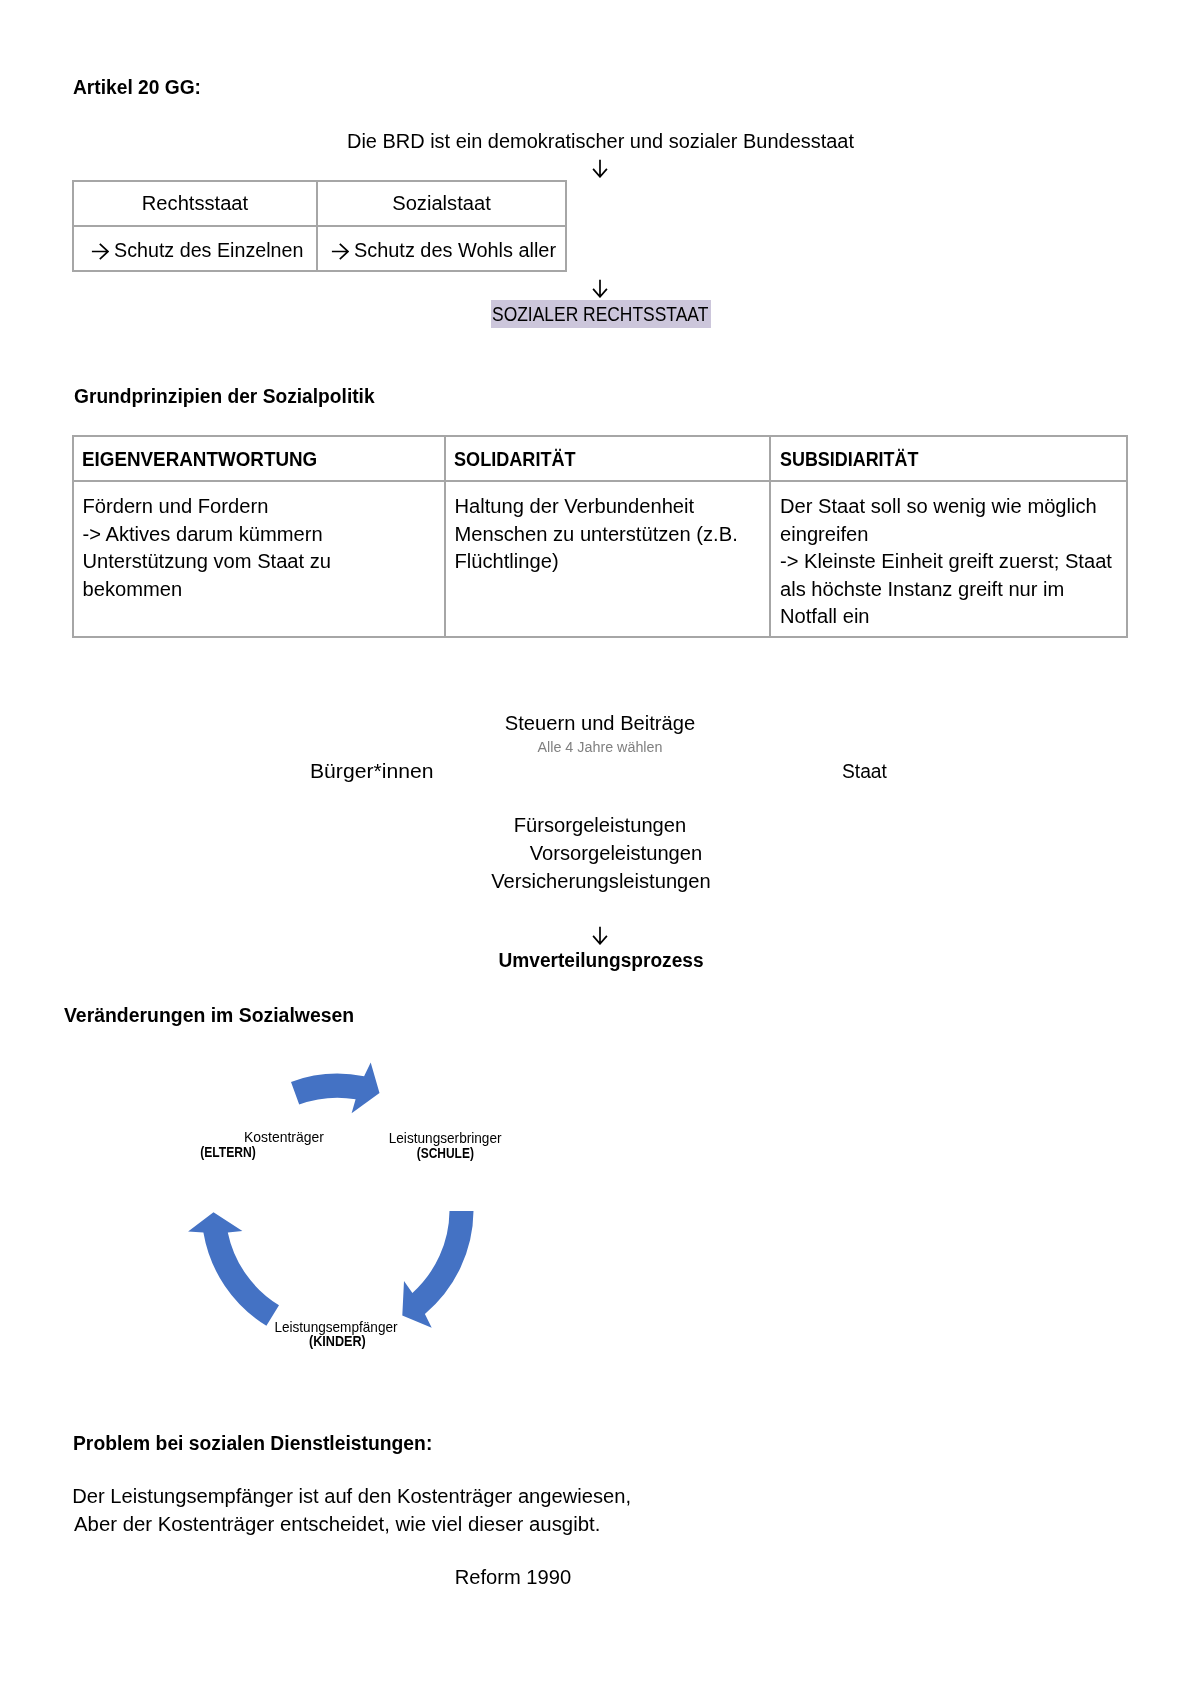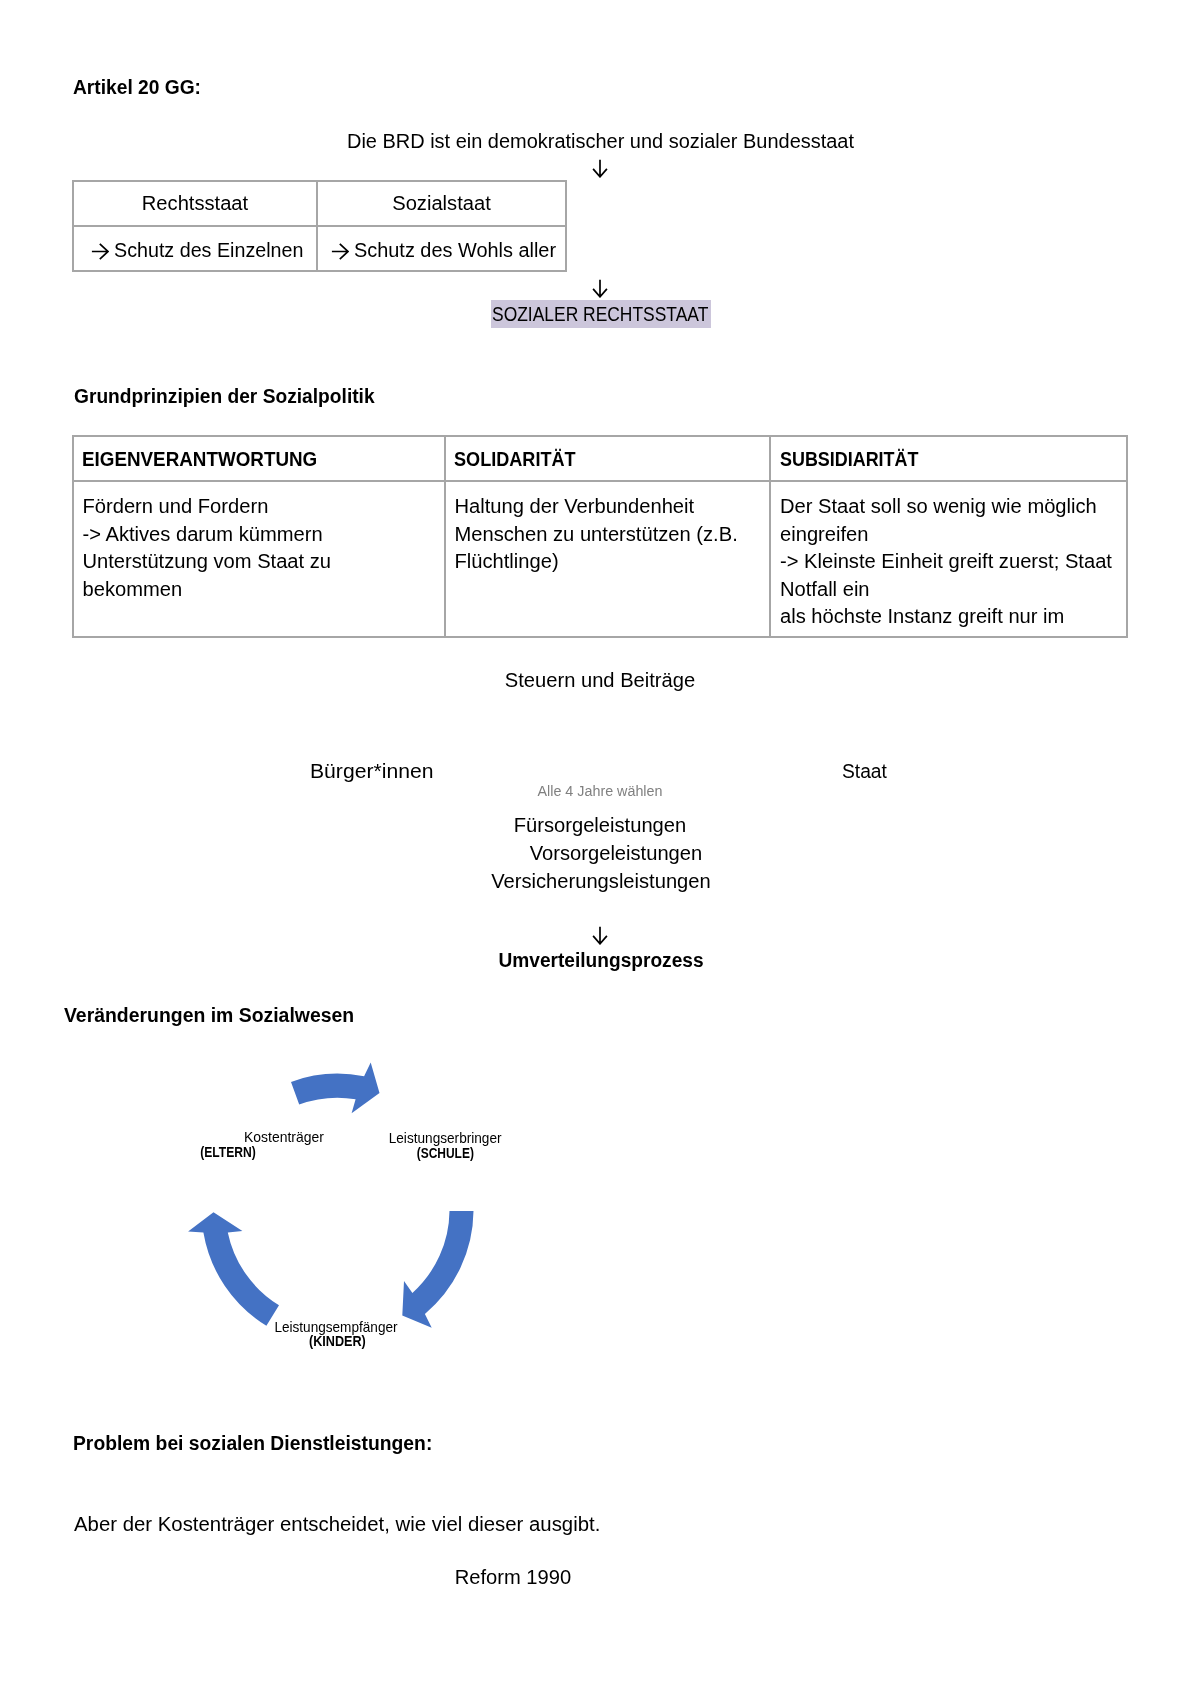--- a/index.html
+++ b/index.html
@@ -12,21 +12,21 @@
   .lft{transform-origin:0% 50%;}
   .sq{display:inline-block;}
   .cell{position:absolute;border:2px solid #a6a6a6;box-sizing:border-box;background:transparent;}
   .ctrbox{text-align:center;}
   .t.ml{line-height:27.6px;white-space:normal;}
   .t.ml>div{white-space:pre;}
   .hl{position:absolute;background:#ccc6db;}
   .dn{position:absolute;}
   .ri{vertical-align:-3.2px;margin-right:5px;}
   .cyc{position:absolute;fill:#4472c4;}
-  .small{font-size:14.32px;margin-top:44px;}
+  .small{font-size:14.32px;}
   .grey{color:#808080;}
   .cl{position:absolute;white-space:pre;text-align:center;width:200px;margin-left:-100px;line-height:1;}
   .cl.r{font-size:15px;}
   .cl.a{font-size:13.95px;}
 </style>
 </head>
 <body>
 
 <div class="page">
 
@@ -82,26 +82,26 @@
       </div>
     <div class="t ml" style="left:454.5px;top:493px;">
         <div>Haltung der Verbundenheit</div>
         <div>Menschen zu unterstützen (z.B.</div>
         <div>Flüchtlinge)</div>
       </div>
     <div class="t ml" style="left:780px;top:493px;">
         <div>Der Staat soll so wenig wie möglich</div>
         <div>eingreifen</div>
         <div>-&gt; Kleinste Einheit greift zuerst; Staat</div>
+        <div>als höchste Instanz greift nur im</div>
         <div>Notfall ein</div>
-        <div>als höchste Instanz greift nur im</div>
       </div>
   </div>
 
-  <div class="t ctrbox" style="left:0;top:670px;width:1200px;">Steuern und Beiträge</div>
+  <div class="t ctrbox" style="left:0;top:713px;width:1200px;">Steuern und Beiträge</div>
   <div class="t small grey ctrbox" style="left:0;top:739.6px;width:1200px;">Alle 4 Jahre wählen</div>
   <div class="t" style="left:309.6px;top:760.5px;"><span class="sq lft" style="transform:scaleX(1.05)">Bürger*innen</span></div>
   <div class="t" style="left:841.8px;top:761.4px;"><span class="sq lft" style="transform:scaleX(0.955)">Staat</span></div>
   <div class="t ctrbox" style="left:0;top:815.4px;width:1200px;">Fürsorgeleistungen</div>
   <div class="t ctrbox" style="left:16px;top:843.0px;width:1200px;">Vorsorgeleistungen</div>
   <div class="t ctrbox" style="left:1px;top:870.7px;width:1200px;">Versicherungsleistungen</div>
 
   <svg class="dn" style="left:592.4px;top:925.6px;" width="16" height="19" viewBox="0 0 16 19">
       <path d="M8 0.8 V17.4 M1.1 9.9 L8 17.8 L14.9 9.9" fill="none" stroke="#000" stroke-width="1.7"></path>
     </svg>
@@ -117,16 +117,17 @@
   </svg>
 
   <div class="cl r" style="left:226.7px;top:1128.9px;text-align:right;"><span class="sq ctr" style="transform:scaleX(0.930)">Kostenträger</span></div>
   <div class="cl a b" style="left:228.1px;top:1146.4px;"><span class="sq ctr" style="transform:scaleX(0.869)">(ELTERN)</span></div>
   <div class="cl r" style="left:445.5px;top:1129.9px;"><span class="sq ctr" style="transform:scaleX(0.908)">Leistungserbringer</span></div>
   <div class="cl a b" style="left:445.5px;top:1146.6px;"><span class="sq ctr" style="transform:scaleX(0.858)">(SCHULE)</span></div>
   <div class="cl r" style="left:335.7px;top:1319.1px;"><span class="sq ctr" style="transform:scaleX(0.906)">Leistungsempfänger</span></div>
   <div class="cl a b" style="left:337.7px;top:1334.8px;"><span class="sq ctr" style="transform:scaleX(0.906)">(KINDER)</span></div>
 
   <div class="t b" style="left:72.5px;top:1432.6px;"><span class="sq lft" style="transform:scaleX(0.9584)">Problem bei sozialen Dienstleistungen:</span></div>
+  <div class="t" style="left:72.3px;top:1486.3px;">Der Leistungsempfänger ist auf den Kostenträger angewiesen,</div>
   <div class="t" style="left:73.9px;top:1513.6px;"><span class="sq lft" style="transform:scaleX(1.011)">Aber der Kostenträger entscheidet, wie viel dieser ausgibt.</span></div>
   <div class="t ctrbox" style="left:212.9px;top:1566.5px;width:600px;">Reform 1990</div>
 
 </div>
 
 </body></html>

